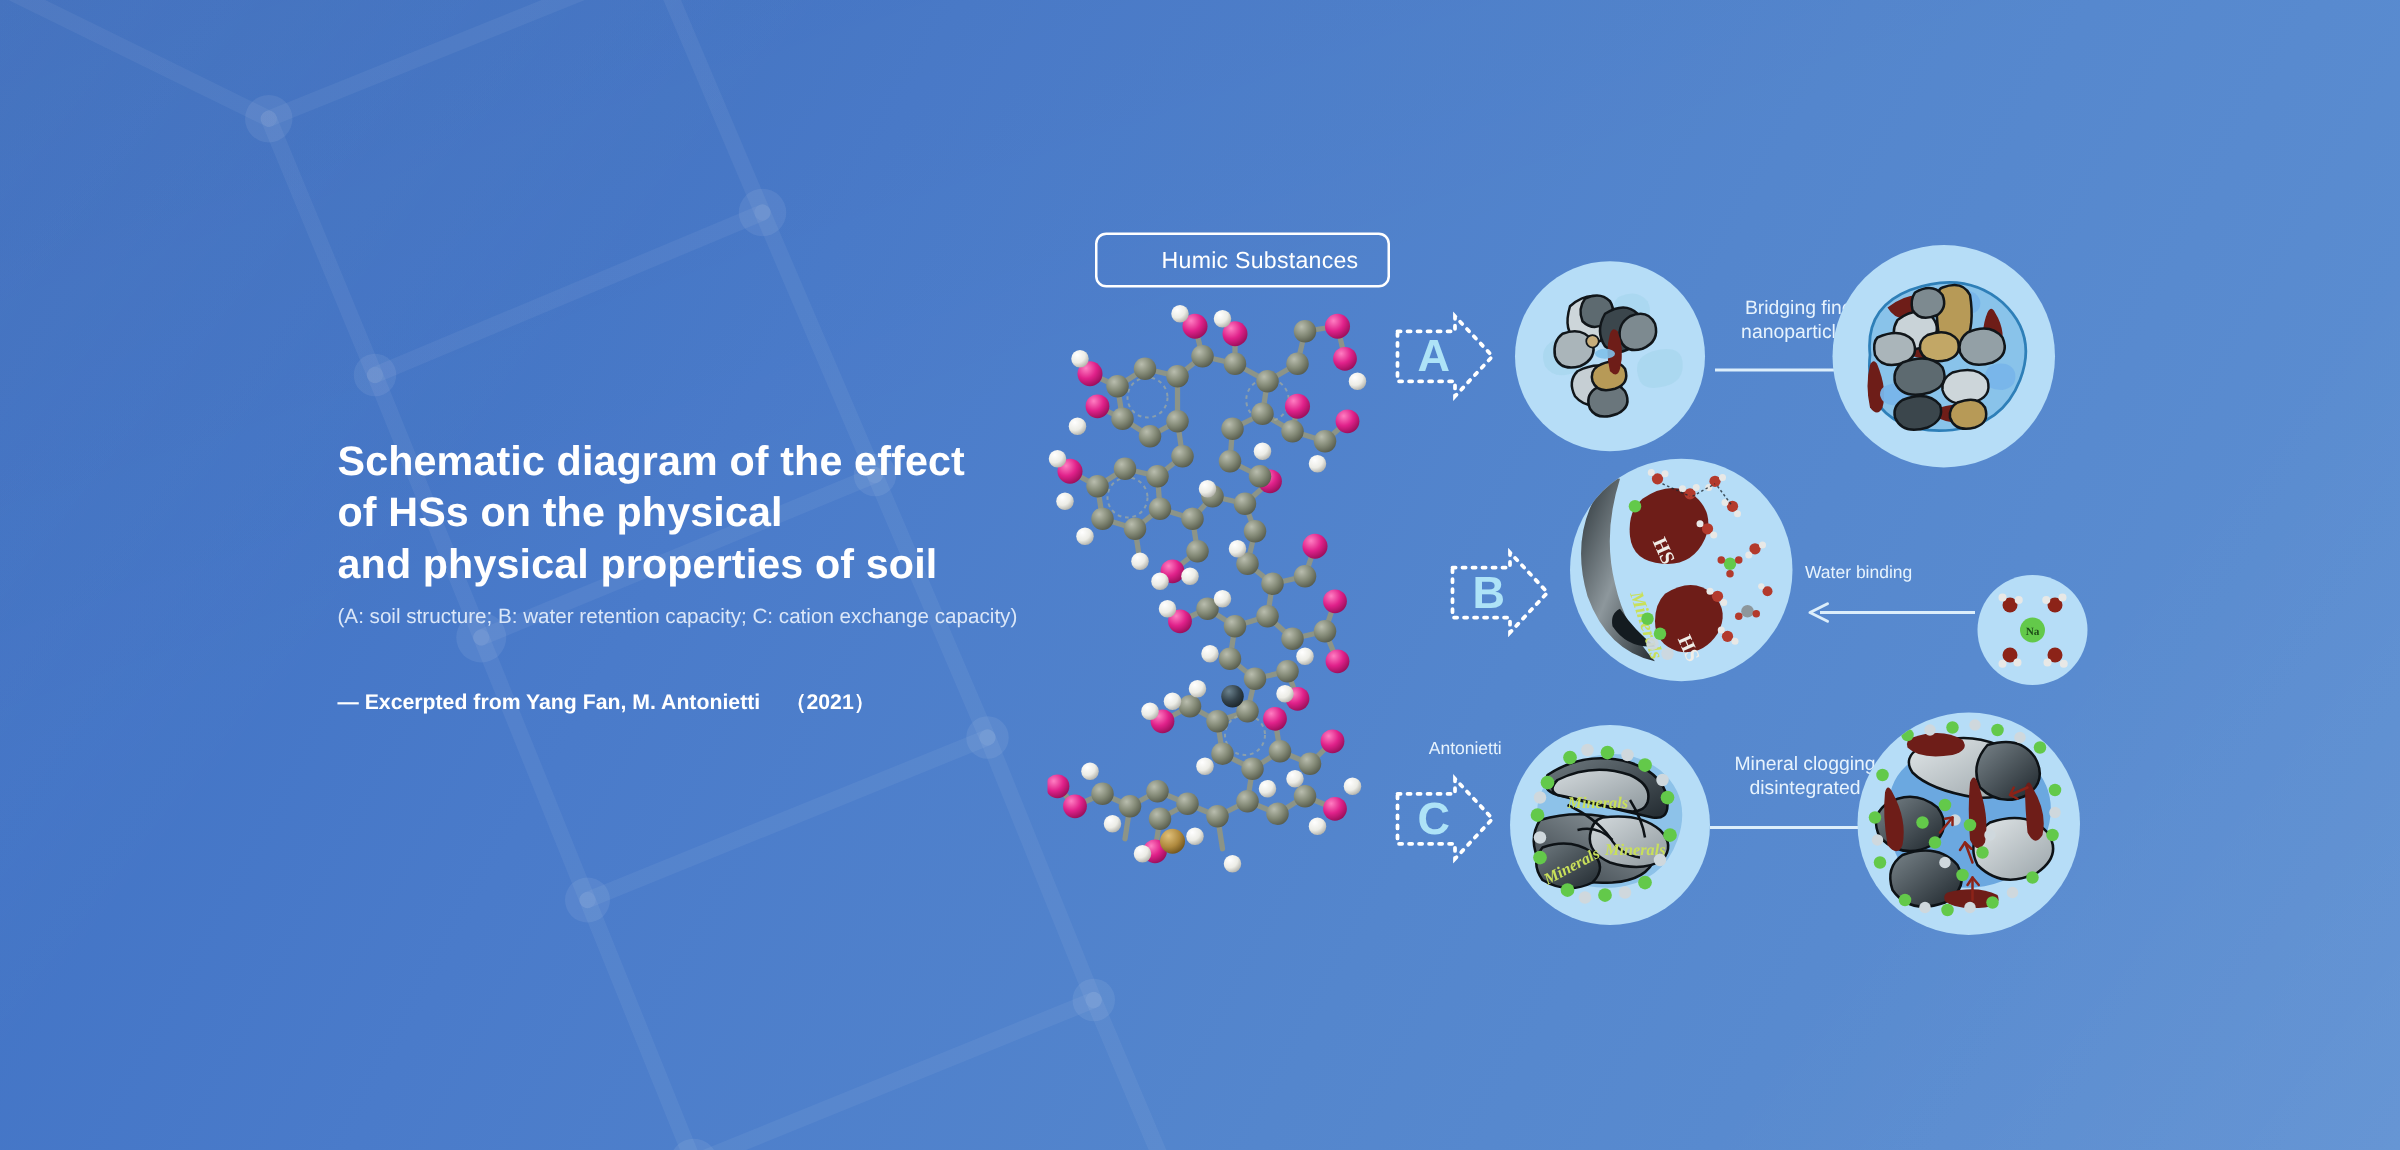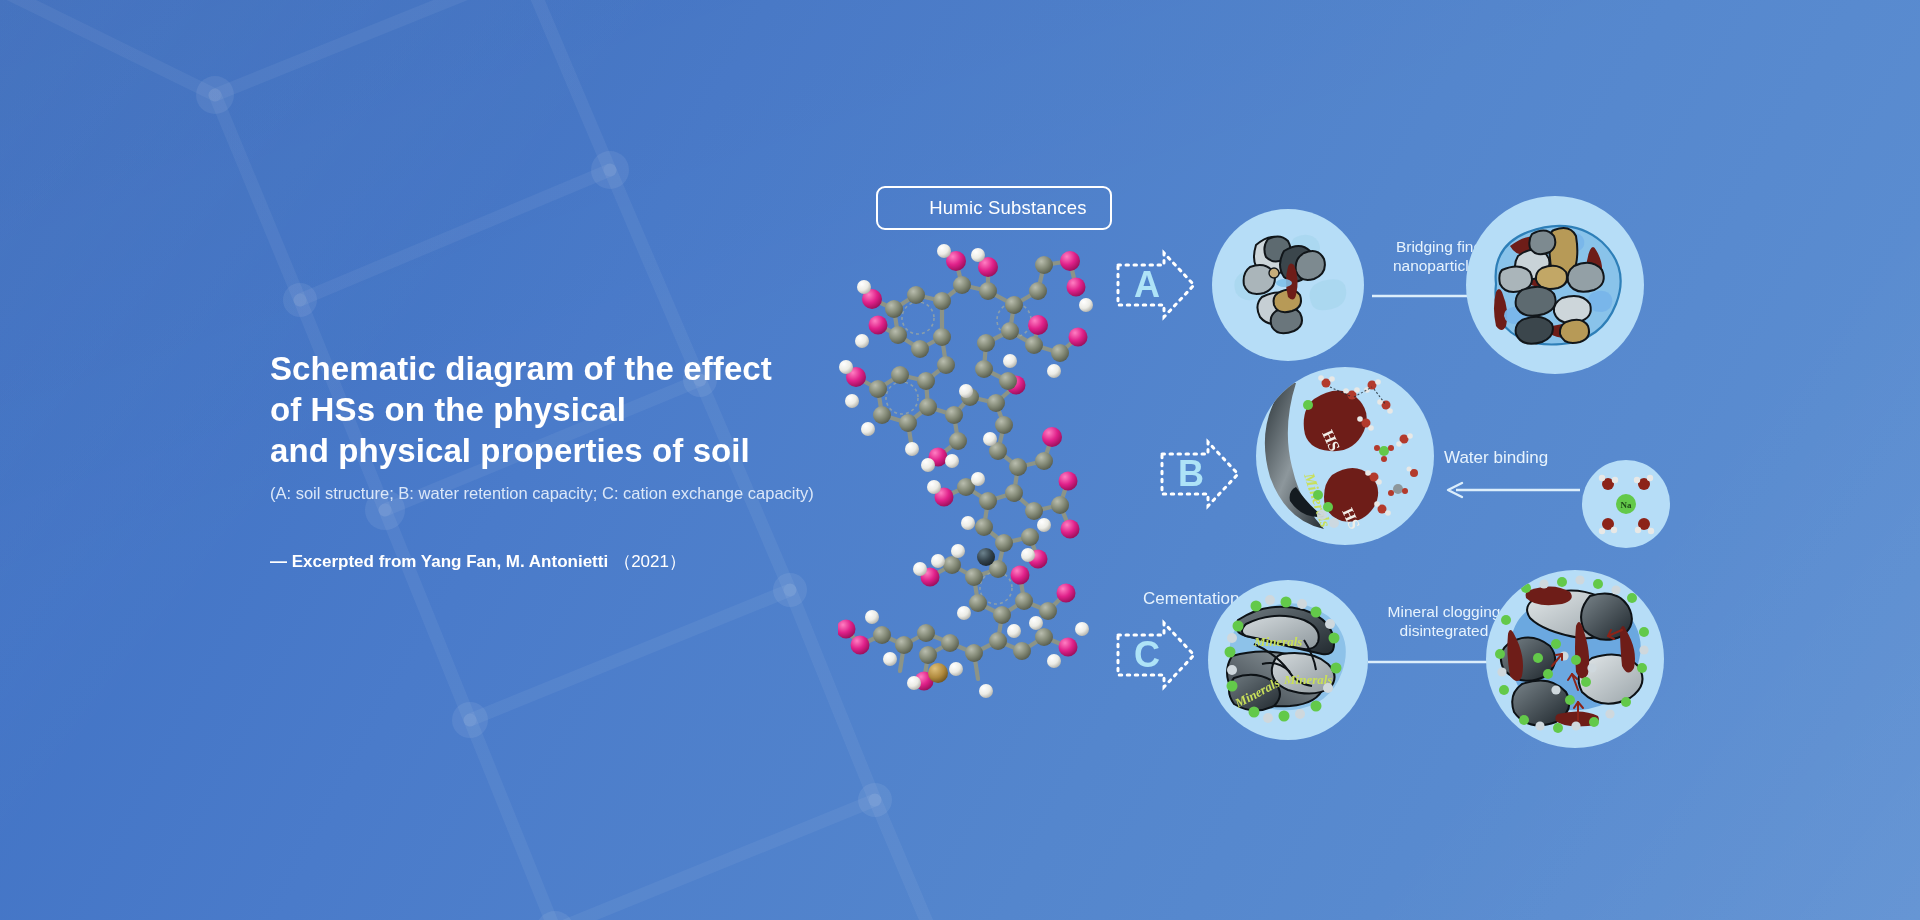--- a/index.html
+++ b/index.html
@@ -56,21 +56,21 @@
     font-weight: normal;
     white-space: nowrap;
   }
   #attribution {
     margin-top: 46px;
     color: #ffffff;
     font-size: 17px;
     font-weight: bold;
     white-space: nowrap;
   }
-  #attribution .year { font-weight: normal; margin-left: 6px; text-align: right; }
+  #attribution .year { font-weight: bold; margin-left: 20px; text-align: right; }
 
   
   #hs-badge {
     position: absolute;
     left: 876px; top: 186px;
     width: 236px; height: 44px;
     border: 2px solid #ffffff;
     border-radius: 9px;
     display: flex; align-items: center; justify-content: center;
     color: #ffffff;
@@ -114,21 +114,21 @@
     color: #e7f3fd;
     font-size: 15.5px;
     line-height: 19px;
     text-align: center;
     white-space: pre-line;
   }
   .flow-arrow { position: absolute; }
   .side-label {
     position: absolute;
     color: #e7f3fd;
-    font-size: 17px;
+    font-size: 14px;
     line-height: 19px;
     white-space: nowrap;
   }
 </style>
 </head>
 <body>
 
 <div id="stage">
 
   <svg id="bg-lattice" viewBox="0 0 1920 920">
@@ -627,21 +627,21 @@
           </g>
         <g transform="translate(62,64)">
             <circle r="6" fill="#8c2318"></circle>
             <circle cx="7" cy="7" r="3.2" fill="#e8e8e6"></circle>
             <circle cx="-6" cy="6" r="3.2" fill="#e8e8e6"></circle>
           </g>
       </g>
     </svg>
   </div>
 
-  <div class="side-label" style="left:1143px; top:589px;">Cementation</div>
+  <div class="side-label" style="left:1143px; top:589px;">Antonietti</div>
 
   <div class="arrow-badge" style="left:1114px; top:619px;">
     <svg viewBox="0 0 84 72">
       <path d="M4 16 H50 V4 L80 36 L50 68 V56 H4 Z" fill="none" stroke="#ffffff" stroke-width="3" stroke-dasharray="2.5 5.5" stroke-linecap="round"></path>
     </svg>
     <span class="arrow-letter">C</span>
   </div>
 
   <div class="stage-circle" style="left:1208px; top:580px; width:160px; height:160px;">
     <svg viewBox="0 0 160 160" width="160" height="160">

